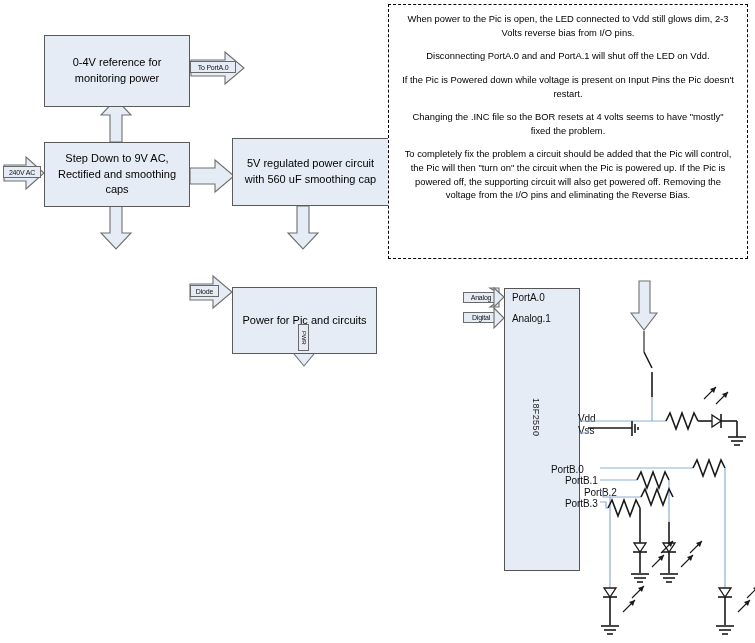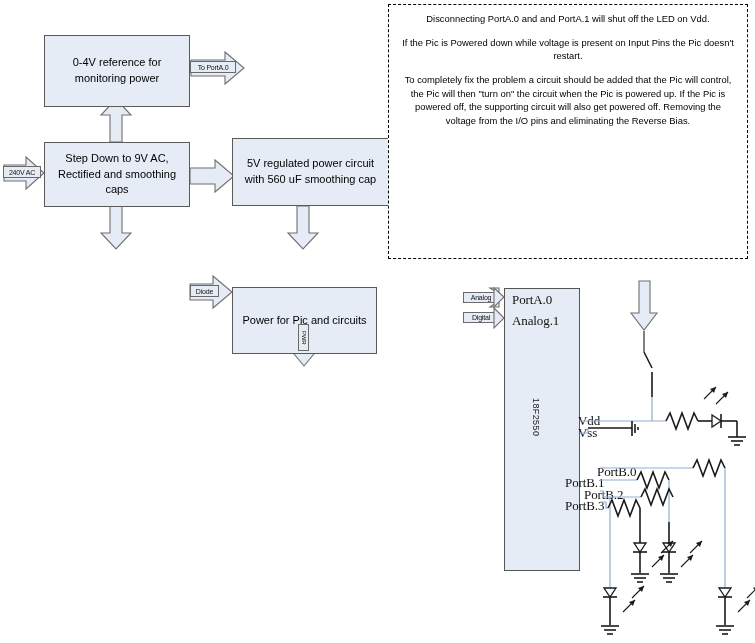--- a/index.html
+++ b/index.html
@@ -103,25 +103,24 @@
     left: 531px;
     top: 398px;
     font-size: 9px;
     writing-mode: vertical-rl;
     letter-spacing: 0.4px;
     color: #1a1a1a;
     white-space: nowrap;
   }
   .pin-label {
     position: absolute;
-    font-size: 13px;
+    font-size: 10px;
     color: #101010;
     white-space: nowrap;
     letter-spacing: -0.1px;
-    font-family: Liberation Serif, serif;
   }
 </style>
 </head>
 <body>
 
 <div id="canvas">
 
   <svg class="layer-svg" viewBox="0 0 755 643">
     <defs>
       <style>
@@ -192,35 +191,37 @@
 
   <div class="arrow-label" style="left:190px; top:285px; width:29px; height:12px;">
     <span>Diode</span>
   </div>
 
   <div class="arrow-label vert" style="left:298px; top:324px; width:11px; height:27px;">
     <span>PWR</span>
   </div>
 
   <div id="note-box">
+    <p>When power to the Pic is open, the LED connected to Vdd still glows dim, 2-3 Volts reverse bias from I/O pins.</p>
     <p>Disconnecting PortA.0 and and PortA.1 will shut off the LED on Vdd.</p>
     <p>If the Pic is Powered down while voltage is present on Input Pins the Pic doesn't restart.</p>
+    <p>Changing the .INC file so the BOR resets at 4 volts seems to have "mostly" fixed the problem.</p>
     <p>To completely fix the problem a circuit should be added that the Pic will control, the Pic will then "turn on" the circuit when the Pic is powered up. If the Pic is powered off, the supporting circuit will also get powered off. Removing the voltage from the I/O pins and eliminating the Reverse Bias.</p>
   </div>
 
   <div id="pic-chip"></div>
   <div id="pic-chip-name">18F2550</div>
 
   <div class="pin-label" style="left:512px; top:292px;">PortA.0</div>
   <div class="pin-label" style="left:512px; top:313px;">Analog.1</div>
 
   <div class="pin-label" style="left:578px; top:413px;">Vdd</div>
   <div class="pin-label" style="left:578px; top:425px;">Vss</div>
 
-  <div class="pin-label" style="left:597px; top:464px;">PortB.0</div>
+  <div class="pin-label" style="left:551px; top:464px;">PortB.0</div>
   <div class="pin-label" style="left:565px; top:475px;">PortB.1</div>
   <div class="pin-label" style="left:584px; top:487px;">PortB.2</div>
   <div class="pin-label" style="left:565px; top:498px;">PortB.3</div>
 
   <div class="arrow-label" style="left:463px; top:292px; width:36px; height:11px;">
     <span>Analog</span>
   </div>
   <div class="arrow-label" style="left:463px; top:312px; width:36px; height:11px;">
     <span>Digital</span>
   </div>

